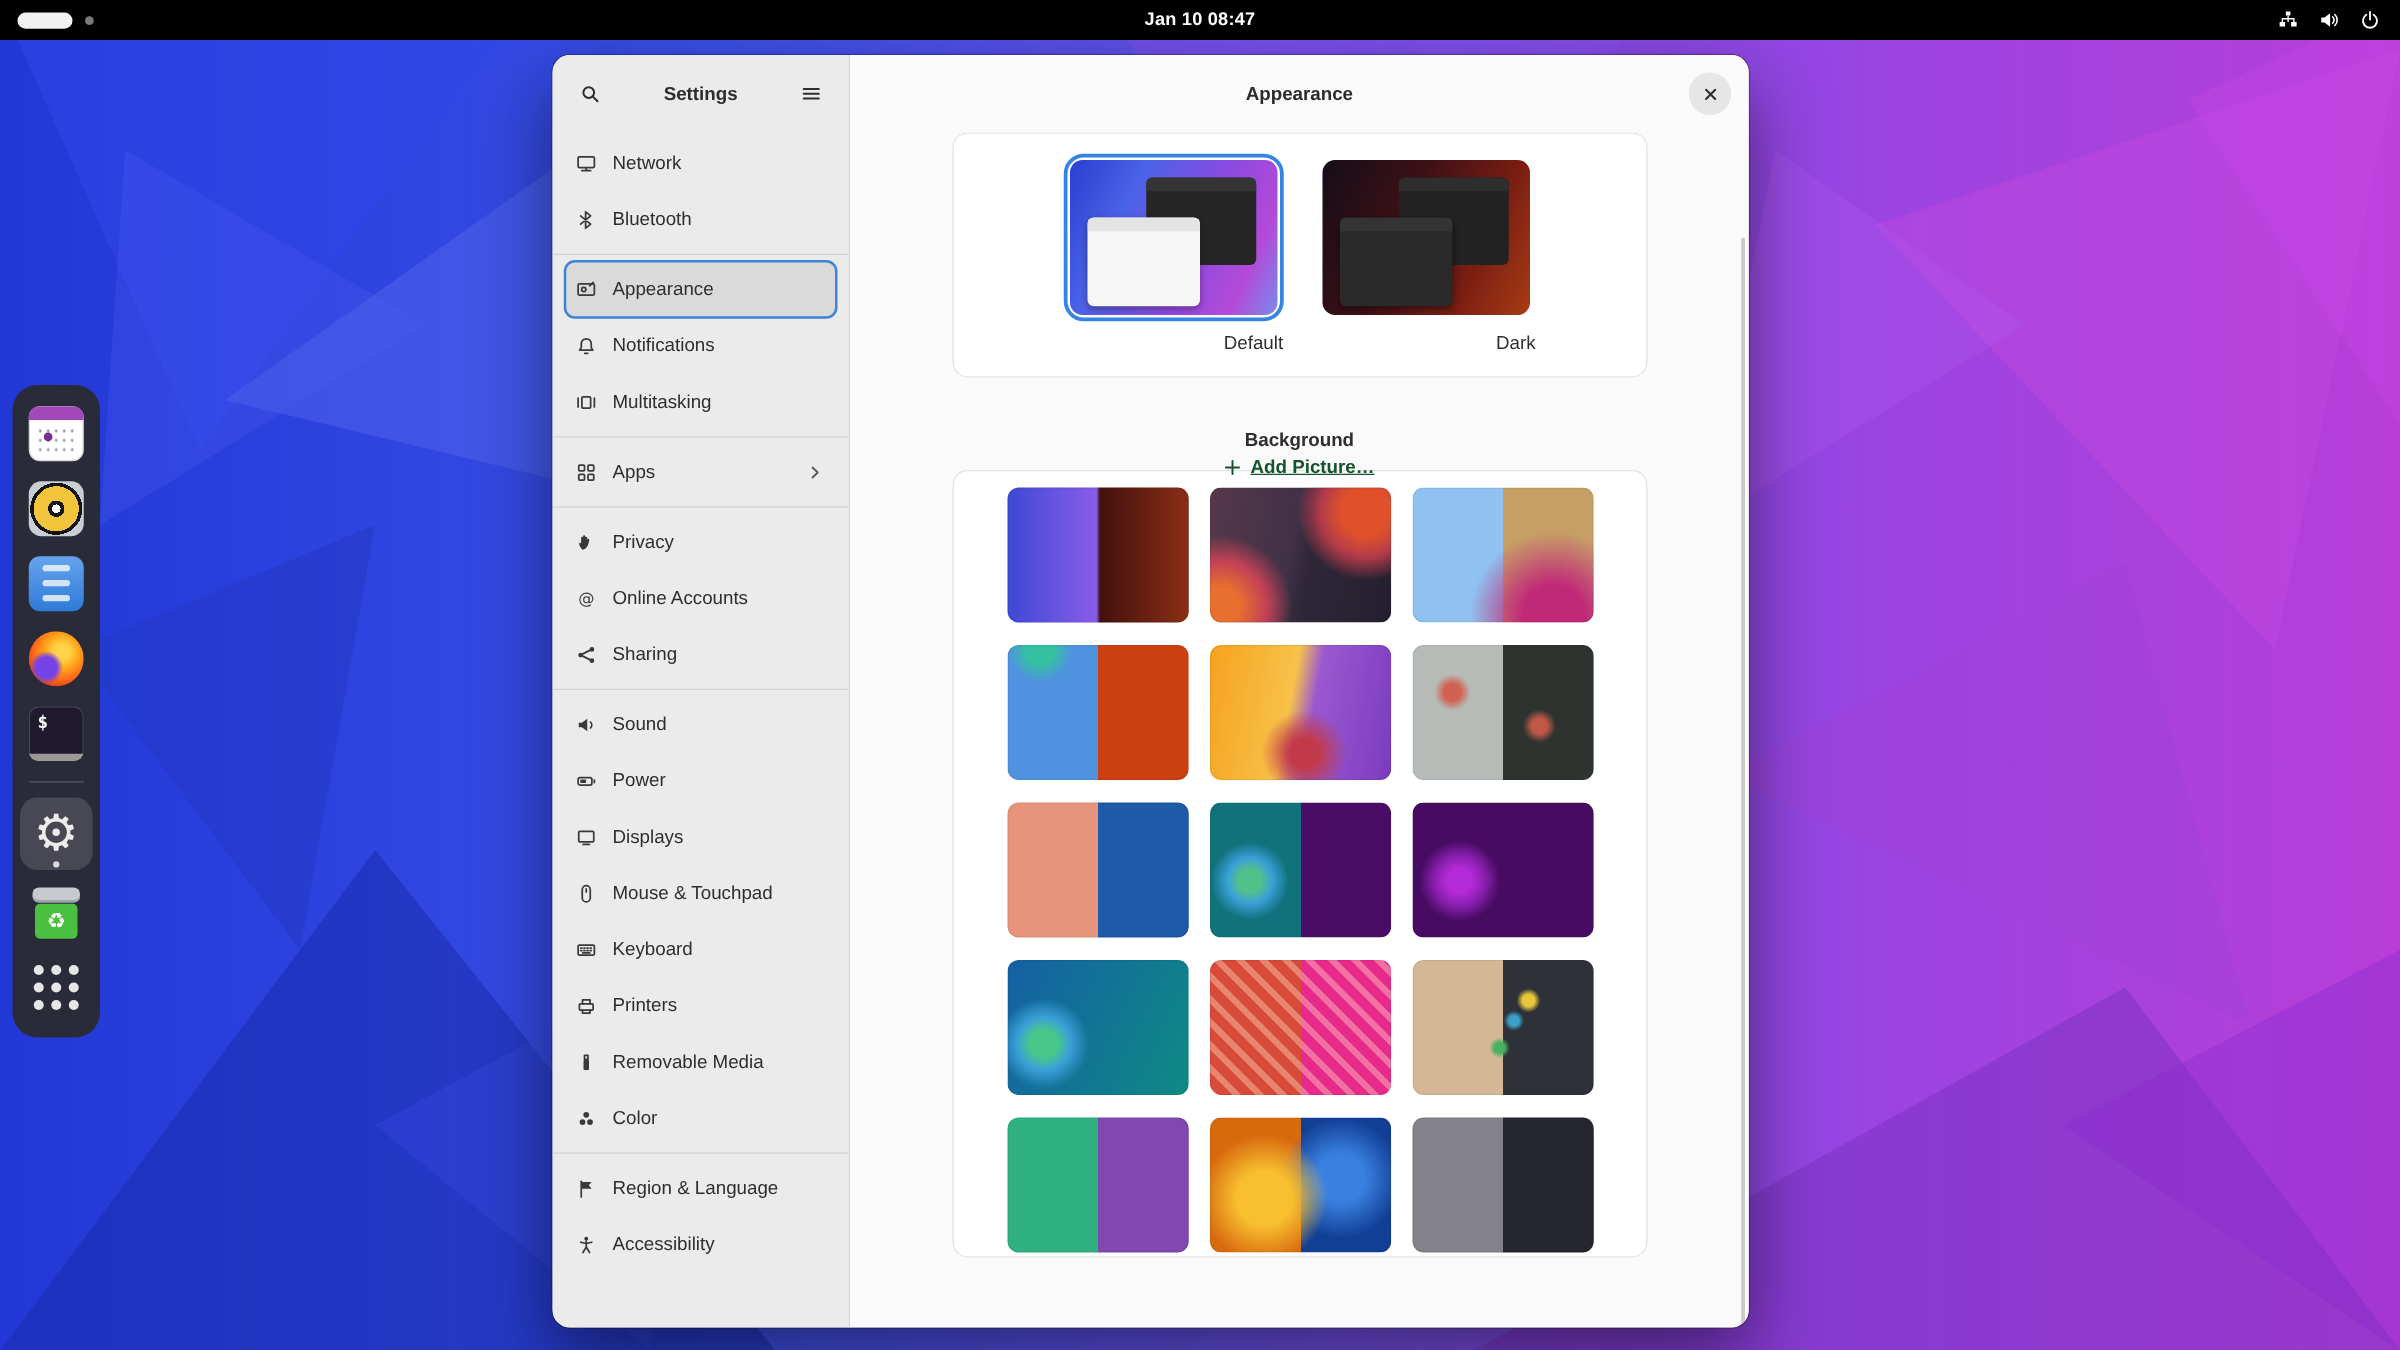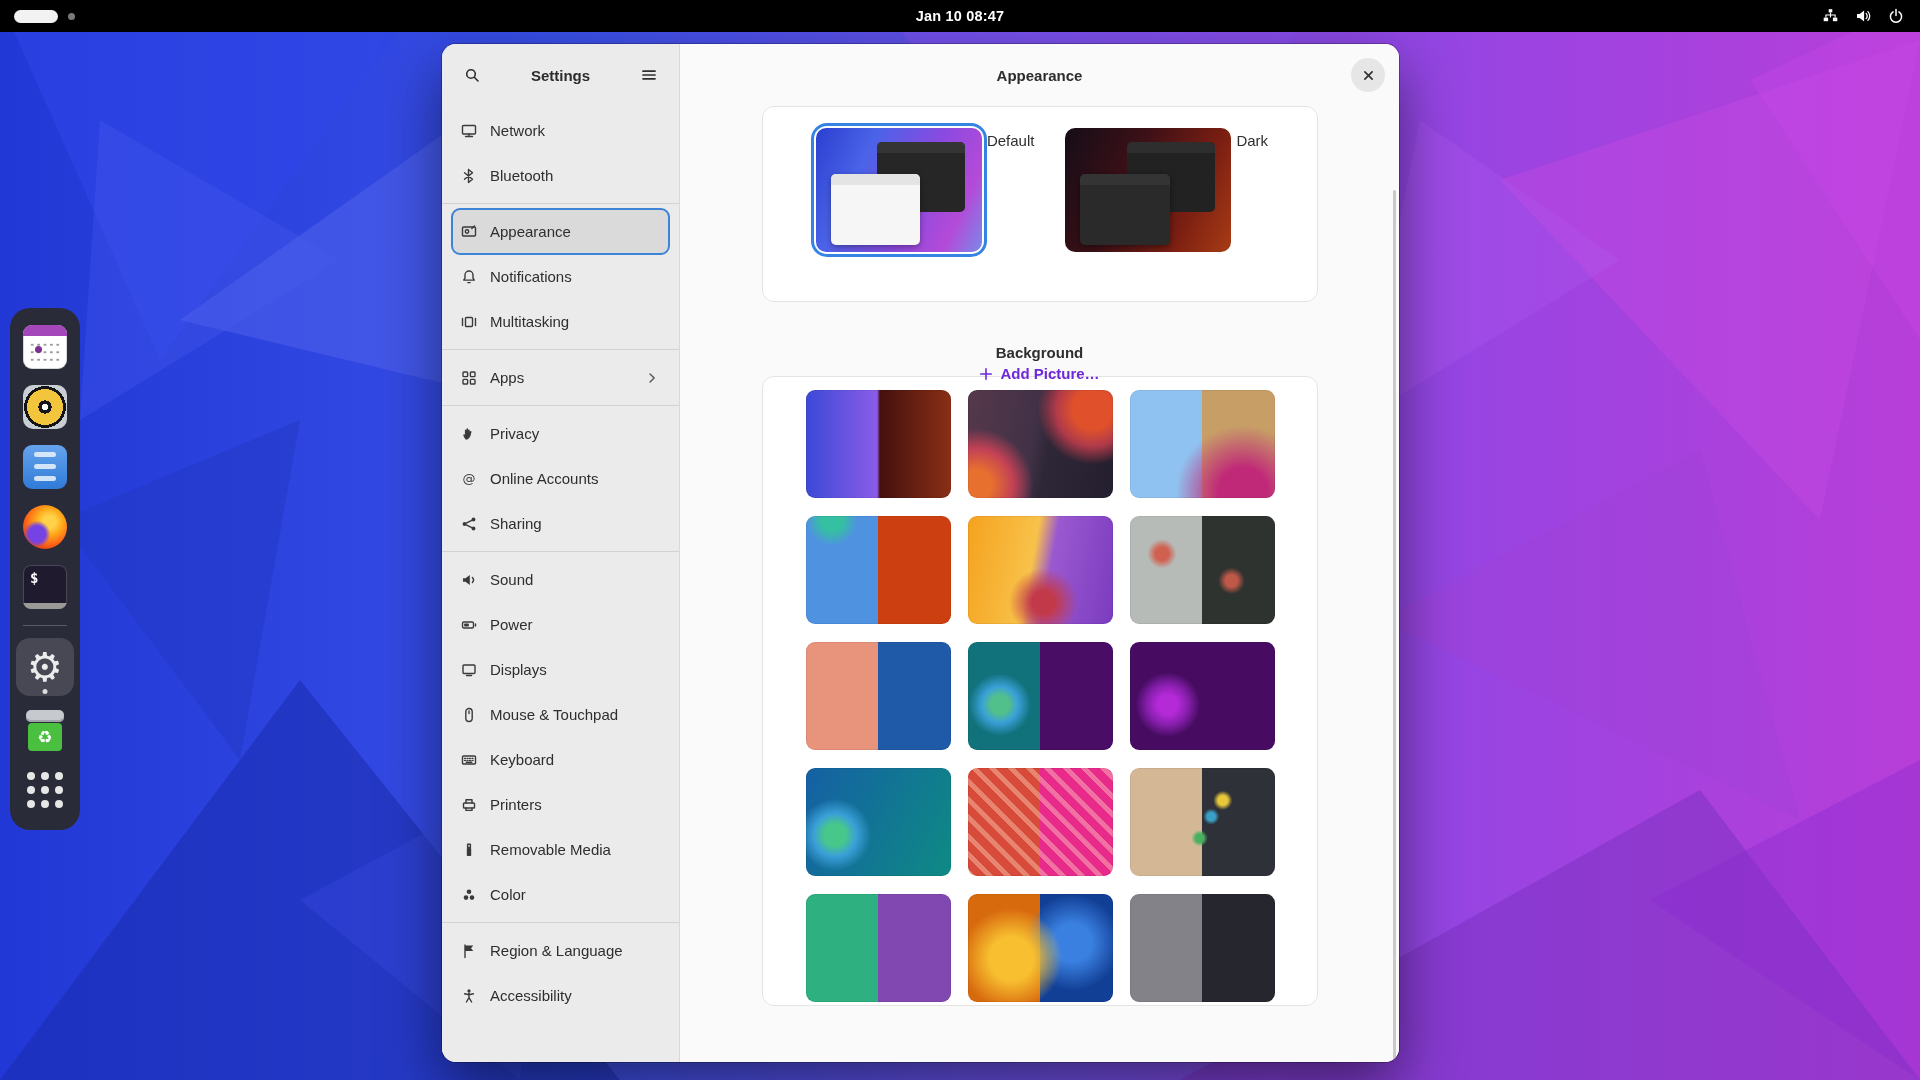--- a/index.html
+++ b/index.html
@@ -95,37 +95,37 @@
                border:none; background:#e6e6e6; color:#2e2e2e; display:flex; align-items:center; justify-content:center; cursor:pointer; }
   .main-scroll { position:absolute; left:0; right:0; top:62px; bottom:0; overflow:hidden; }
   .content-col { width:556px; margin:0 auto; }
   .scrollbar { position:absolute; right:3px; top:84px; height:922px; width:3px; border-radius:2px; background:#c9c9c9; }
 
   .section-label { font-size:15px; font-weight:700; color:#2e2e2e; }
   .style-label { margin:26px 0 12px; }
 
   .card { background:#fff; border:1px solid #e4e4e4; border-radius:12px; }
   .style-card { height:196px; display:flex; justify-content:center; gap:26px; padding-top:16px; }
-  .style-opt { display:flex; align-items:flex-start; cursor:pointer; }
+  .style-opt { display:flex; flex-direction:column; align-items:flex-end; cursor:pointer; }
   .tile-wrap { border:3px solid transparent; border-radius:16px; padding:2px; }
   .tile-wrap.selected { border-color:#3584e4; }
   .tile { width:166px; height:124px; border-radius:10px; position:relative; overflow:hidden; }
   .mini-win { position:absolute; border-radius:5px; overflow:hidden; }
   .mini-win .mw-head { height:11px; }
   .tile .back  { left:37%; top:11%; width:53%; height:57%; }
   .tile .front { left:9%;  top:37%; width:54%; height:57%; }
   .tile-default .back { background:#262626; } .tile-default .back .mw-head { background:#343434; }
   .tile-default .front { background:#f6f6f6; box-shadow:0 2px 6px rgba(0,0,0,.35); } .tile-default .front .mw-head { background:#e4e4e4; }
   .tile-dark .back { background:#222; } .tile-dark .back .mw-head { background:#2e2e2e; }
   .tile-dark .front { background:#2a2a2a; box-shadow:0 2px 6px rgba(0,0,0,.45); } .tile-dark .front .mw-head { background:#343434; }
   .style-opt-label { margin-top:9px; font-size:15px; color:#2e2e2e; }
 
   .bg-row { margin-top:42px; height:20px; display:flex; align-items:center; justify-content:space-between;flex-direction:column; }
-  .add-btn { display:flex; align-items:center; gap:7px; border:none; background:transparent; color:#6d28d9;
-             font-size:15px; font-weight:700; cursor:pointer; padding:4px 6px; border-radius:7px; }
+  .add-btn { display:flex; align-items:center; gap:7px; border:none; background:transparent; color:#14532d;
+             font-size:15px; font-weight:700; cursor:pointer; padding:4px 6px; border-radius:7px;text-decoration:underline; }
   .bg-card { margin-top:12px; height:630px; padding:13px 43px 0; overflow:hidden; }
   .wall-grid { display:grid; grid-template-columns:repeat(3,145px); grid-auto-rows:108px; gap:18px 17px; }
   .wall-thumb { border-radius:9px; cursor:pointer; box-shadow:inset 0 0 0 1px rgba(0,0,0,.06); }
 </style>
 </head>
 <body>
 
 <div class="stage">
 
   <svg class="wallpaper" viewBox="0 0 1920 1080" preserveAspectRatio="none">

